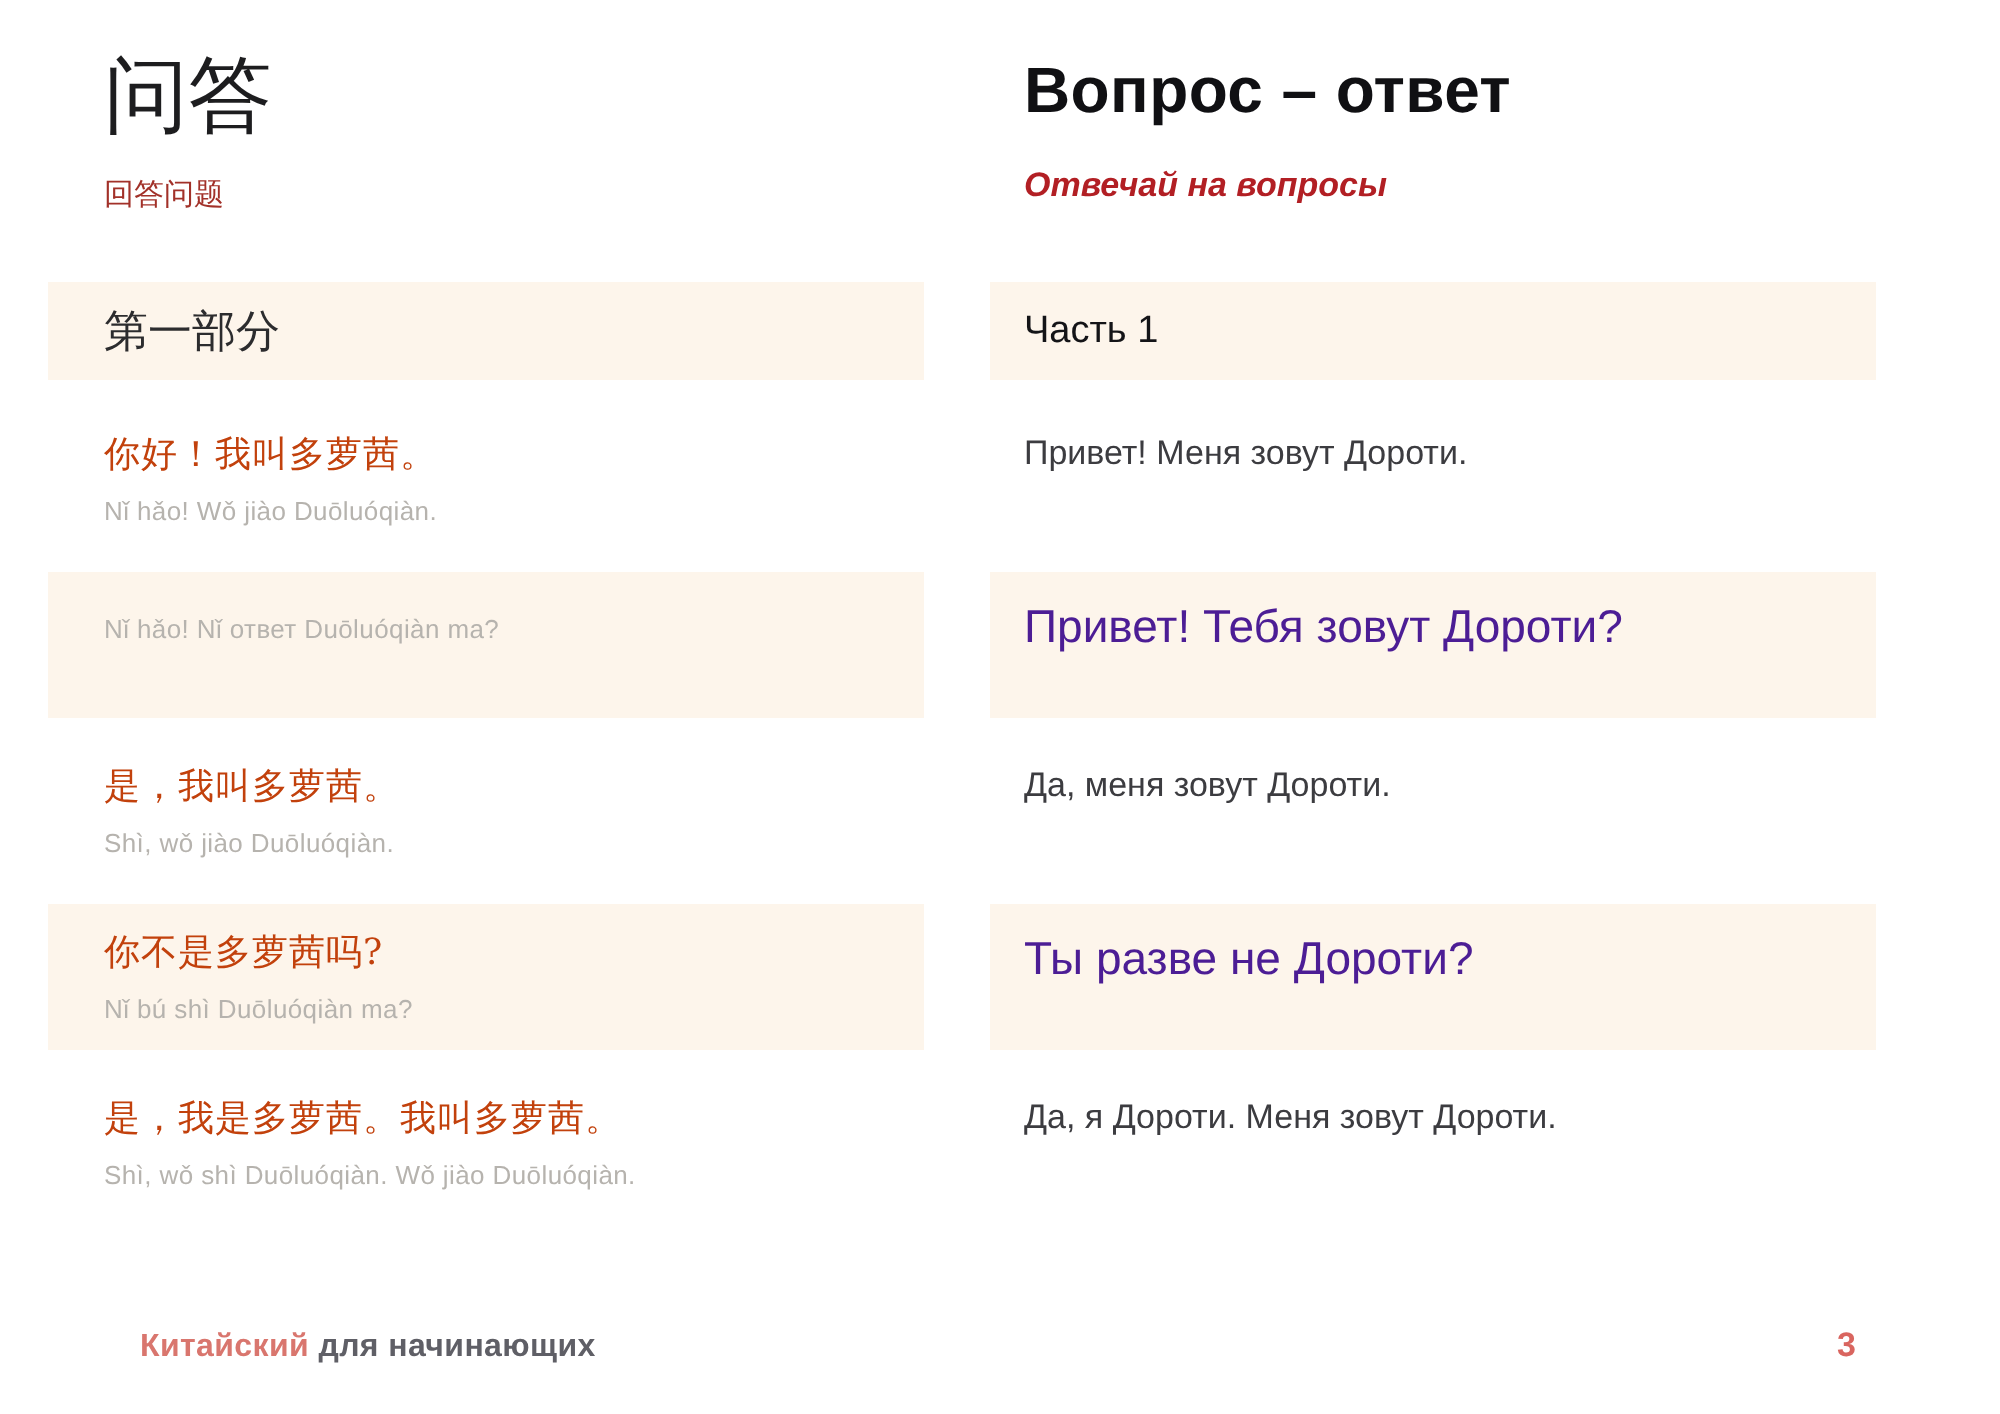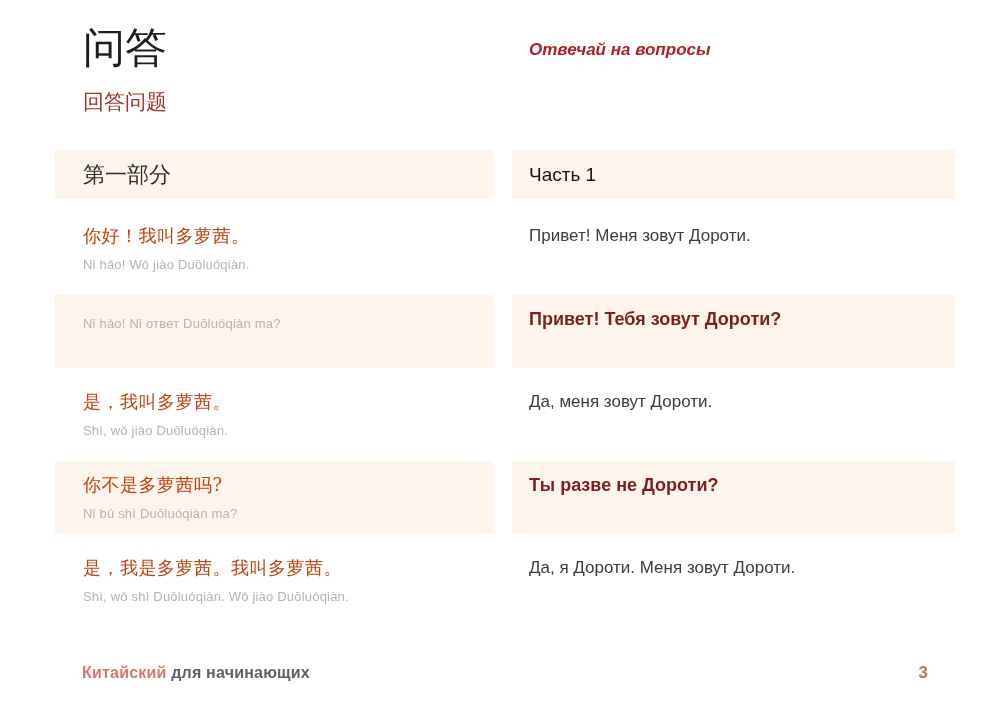--- a/index.html
+++ b/index.html
@@ -11,36 +11,35 @@
     overflow: hidden;
   }
   .page {
     width: 1000px; height: 707px;
     position: relative;
     background: #ffffff;
   }
   .grid-2 {
     display: grid;
     grid-template-columns: 438px 443px;
-    column-gap: 19px;
-    padding-left: 42px;
-    margin-left: 13px;
+    column-gap: 33px;
+    padding-left: 24px;
   }
 
   
   .header { padding-top: 24px; }
   .title-zh {
     font-family: "DejaVu Serif", "Liberation Serif", serif;
     font-size: 42px; font-weight: 400; color: #1d1d1f;
     line-height: 1.15;
     padding-left: 28px;
   }
   .subtitle-zh {
     font-family: Liberation Sans, sans-serif;
-    font-size: 21px; color: #a23129;
+    font-size: 15px; color: #a23129;
     margin-top: 16px;
     padding-left: 28px;
   }
   .title-ru {
     font-size: 32px; font-weight: 800; color: #101013;
     line-height: 1.35; letter-spacing: 0.2px;
     padding-left: 17px;
   }
   .subtitle-ru {
     font-size: 17px; font-weight: 600; color: #b21f24;
@@ -76,45 +75,46 @@
   .zh-line {
     font-family: "DejaVu Serif", "Liberation Serif", serif;
     font-size: 18px; color: #c2410c;
     letter-spacing: 0.5px;
   }
   .pinyin-line {
     font-size: 13px; color: #b6b3ae;
     margin-top: 9px; letter-spacing: 0.2px;
   }
   .ru-line { font-size: 17px; color: #3c3c40; }
-  .phrase-row.highlight .ru-line { font-weight: 700; color: #7f1d1d; font-size: 18px; }
+  .phrase-row.highlight .ru-line { font-weight: 400; color: #4c1d95; font-size: 23px; }
 
   
   .footer {
     position: absolute;
-    left: 12px; right: 0; bottom: 24px;
+    left: 0; right: 0; bottom: 24px;
     display: flex; align-items: baseline; justify-content: space-between;
     padding-left: 70px; padding-right: 72px;
     font-size: 16px; font-weight: 700;
   }
   .brand { color: #5f5f66; letter-spacing: 0.2px; }
   .brand .brand-red { color: #d9766e; }
   .page-number { color: #d9655f; font-size: 17px; }
 </style>
 </head>
 <body>
 
 <div class="page">
 
   <div class="header grid-2">
     <div>
       <div class="title-zh">问答</div>
       <div class="subtitle-zh">回答问题</div>
     </div>
     <div>
+      <div class="title-ru">Вопрос – ответ</div>
       <div class="subtitle-ru">Отвечай на вопросы</div>
     </div>
   </div>
 
   <div class="section-row grid-2">
     <div class="section-cell">
       <span class="section-zh">第一部分</span>
     </div>
     <div class="section-cell">
       <span class="section-ru">Часть 1</span>

